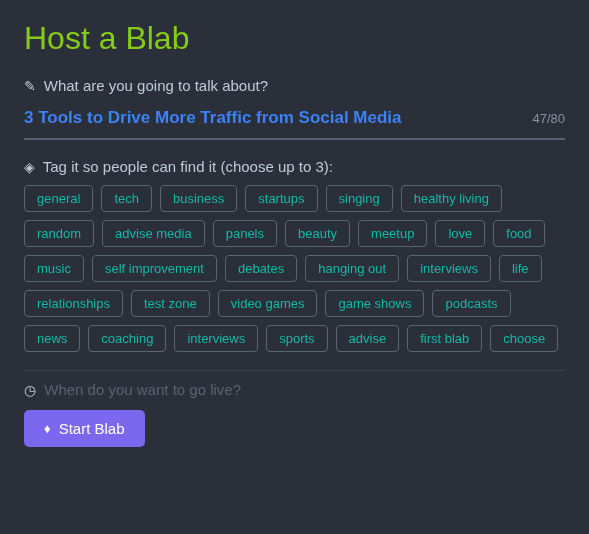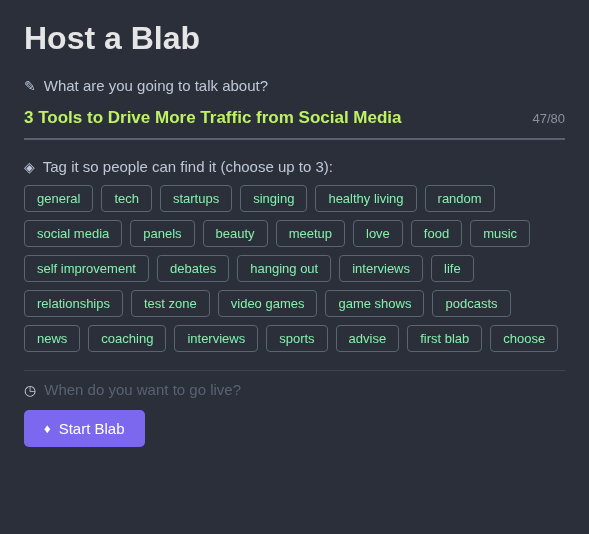--- a/index.html
+++ b/index.html
@@ -8,22 +8,22 @@
       background-color: #2a2f3a;
       color: #e0e0e0;
       font-family: Arial, sans-serif;
       width: 589px;
       min-height: 534px;
       padding: 20px 24px;
     }
 
     h1 {
       font-size: 32px;
-      font-weight: bold;
-      color: #e5e5e5;
+      font-weight: normal;
+      color: #84cc16;
       margin-bottom: 20px;
     }
 
     .section {
       margin-bottom: 18px;
     }
 
     .section-label {
       display: flex;
       align-items: center;
@@ -43,21 +43,21 @@
       align-items: center;
       border-bottom: 2px solid #5a6070;
       padding-bottom: 6px;
       margin-bottom: 4px;
     }
 
     .title-input {
       background: transparent;
       border: none;
       outline: none;
-      color: #bef264;
+      color: #3b82f6;
       font-size: 17px;
       font-weight: bold;
       flex: 1;
       padding: 4px 0;
     }
 
     .char-count {
       color: #8a909e;
       font-size: 13px;
       white-space: nowrap;
@@ -69,21 +69,21 @@
       flex-wrap: wrap;
       gap: 8px;
       margin-top: 6px;
     }
 
     .tag {
       border: 1.5px solid #5a6472;
       border-radius: 4px;
       padding: 5px 12px;
       font-size: 13px;
-      color: #86efac;
+      color: #14b8a6;
       background: transparent;
       cursor: pointer;
       transition: border-color 0.15s, background 0.15s;
     }
 
     .divider {
       border: none;
       border-top: 1px solid #3e4452;
       margin: 18px 0 10px 0;
     }
@@ -131,25 +131,26 @@
 </div>
 
 <div class="section">
   <div class="section-label">
     <span class="section-icon">◈</span>
     <span>Tag it so people can find it (choose up to 3):</span>
   </div>
   <div class="tags-area" id="tags-container">
   <button class="tag">general</button>
       <button class="tag">tech</button>
+      <button class="tag">business</button>
       <button class="tag">startups</button>
       <button class="tag">singing</button>
       <button class="tag">healthy living</button>
       <button class="tag">random</button>
-      <button class="tag">social media</button>
+      <button class="tag">advise media</button>
       <button class="tag">panels</button>
       <button class="tag">beauty</button>
       <button class="tag">meetup</button>
       <button class="tag">love</button>
       <button class="tag">food</button>
       <button class="tag">music</button>
       <button class="tag">self improvement</button>
       <button class="tag">debates</button>
       <button class="tag">hanging out</button>
       <button class="tag">interviews</button>

